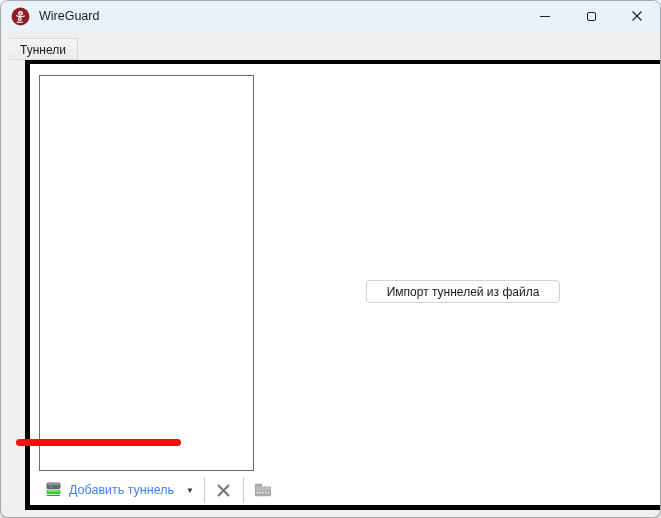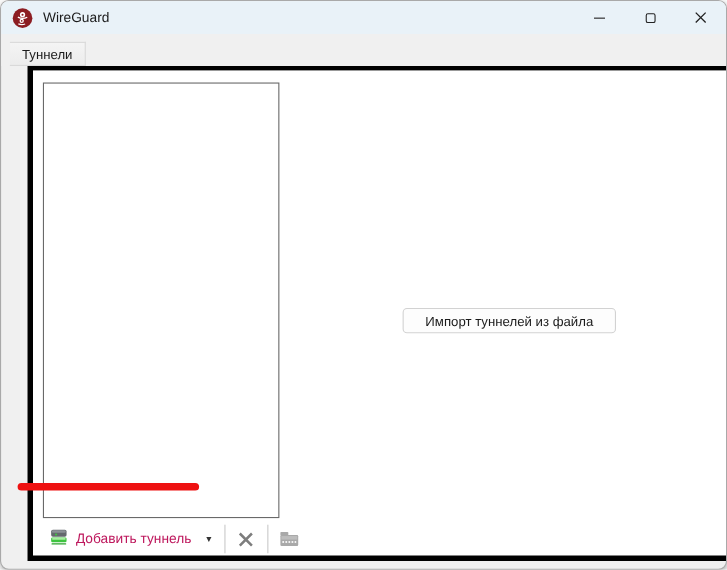--- a/index.html
+++ b/index.html
@@ -57,21 +57,21 @@
     background:#fdfdfd;border:1px solid #d2d2d2;border-radius:4px;
     font-size:12px;color:#1b1b1b;display:flex;align-items:center;justify-content:center;
     font-family:inherit;cursor:default;
   }
 
   
   .toolbar{
     position:absolute;left:9px;top:412px;height:28px;display:flex;align-items:center;
   }
   .tool-btn{display:flex;align-items:center;padding:2px 6px;height:28px;cursor:default;background:transparent;border:none;font-family:inherit;}
-  .add-label{font-size:12.5px;color:#be185d;margin:0 12px 0 7px;white-space:nowrap;}
+  .add-label{font-size:12.5px;color:#3b82f6;margin:0 12px 0 7px;white-space:nowrap;}
   .dd-arrow{font-size:8px;color:#333;line-height:1;padding-top:1px;}
   .tb-sep{width:1px;height:26px;background:#c9c9c9;margin:0 4px;}
   .icon-btn{width:30px;height:28px;display:flex;align-items:center;justify-content:center;background:transparent;border:none;cursor:default;}
 
   
   .red-underline{
     position:absolute;left:15px;top:438px;width:165px;height:7px;
     border-radius:3.5px;z-index:6;
   }
 </style>

